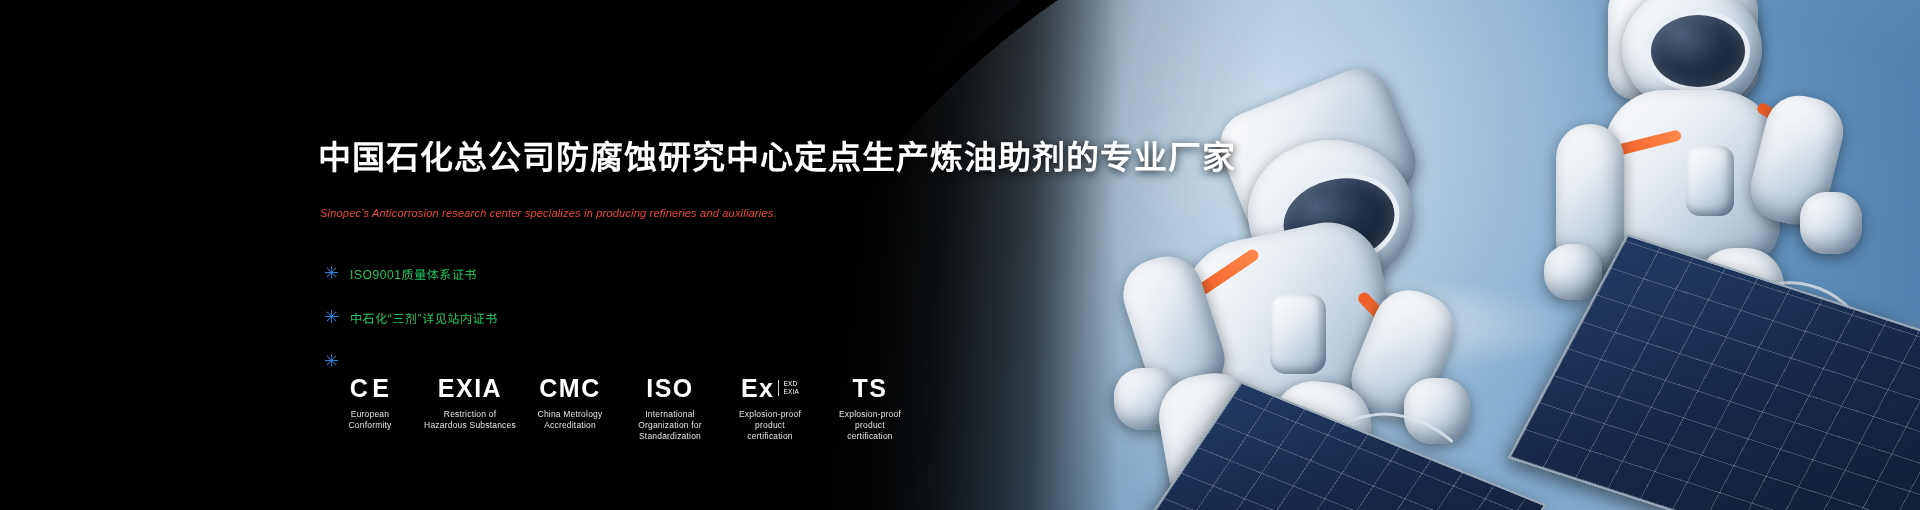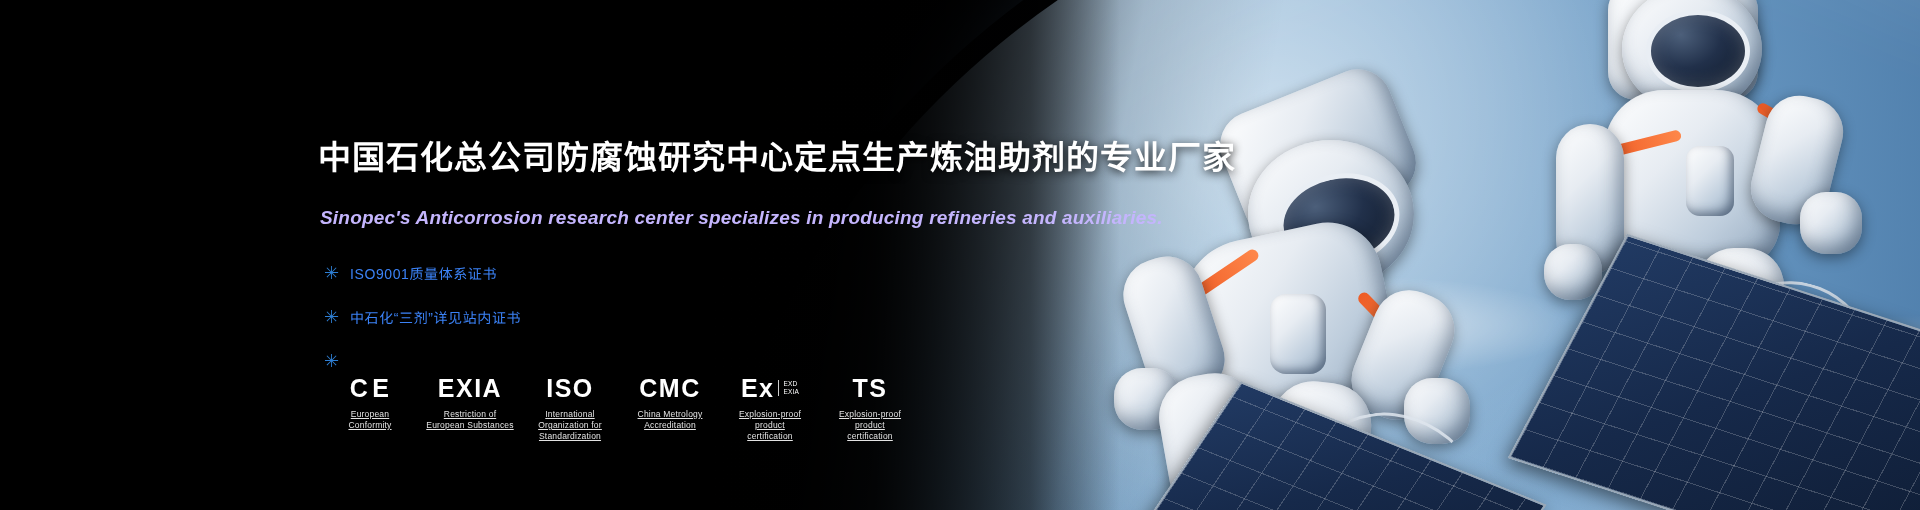--- a/index.html
+++ b/index.html
@@ -139,26 +139,25 @@
     position:absolute; top:112px; left:0;
     font-size:33px;
     font-weight:bold;
     color:#ffffff;
     letter-spacing:1px;
     white-space:nowrap;
     text-shadow:0 2px 10px rgba(0,0,0,.9);
   }
   .subtitle {
     position:absolute; top:188px; left:2px;
-    font-size:19px;
+    font-size:11px;
     font-style:italic;
-    color:#c4b5fd;
+    color:#ef4444;
     letter-spacing:.2px;
     white-space:nowrap;
-    font-weight:bold;
   }
 
   .bullets {
     position:absolute; top:240px; left:6px;
     list-style:none;
   }
   .bullet {
     display:flex;
     align-items:center;
     height:28px;
@@ -166,22 +165,22 @@
   }
   .bullet-mark {
     width:26px;
     color:#2e7fd4;
     font-size:18px;
     line-height:1;
     text-align:left;
     flex:0 0 26px;
   }
   .bullet-text {
-    color:#3b82f6;
-    font-size:14px;
+    color:#22c55e;
+    font-size:12px;
     letter-spacing:.6px;
     white-space:nowrap;
   }
 
   
   .certs {
     position:absolute;
     top:352px; left:2px;
     display:flex;
     align-items:flex-start;
@@ -202,21 +201,20 @@
     justify-content:center;
     white-space:nowrap;
   }
   .cert-mark .ce-c { margin-right:3px; }
   .cert-sub {
     margin-top:4px;
     font-size:8.5px;
     line-height:11px;
     color:#e4e4e4;
     letter-spacing:.2px;
-    text-decoration:underline;
   }
   .ex-wrap { display:flex; align-items:center; justify-content:center; }
   .ex-main { font-size:25px; font-weight:bold; }
   .ex-side {
     margin-left:4px;
     padding-left:4px;
     border-left:1px solid #cfcfcf;
     font-size:6.5px;
     font-weight:normal;
     line-height:8px;
@@ -347,34 +345,34 @@
           <span class="ce-c">C</span>
             <span>E</span>
         </div>
         <div class="cert-sub" style="white-space:pre-line;">European
 Conformity</div>
       </div>
 
       <div class="cert">
         <div class="cert-mark">EXIA</div>
         <div class="cert-sub" style="white-space:pre-line;">Restriction of
-European Substances</div>
+Hazardous Substances</div>
+      </div>
+
+      <div class="cert">
+        <div class="cert-mark">CMC</div>
+        <div class="cert-sub" style="white-space:pre-line;">China Metrology
+Accreditation</div>
       </div>
 
       <div class="cert">
         <div class="cert-mark">ISO</div>
         <div class="cert-sub" style="white-space:pre-line;">International
 Organization for
 Standardization</div>
-      </div>
-
-      <div class="cert">
-        <div class="cert-mark">CMC</div>
-        <div class="cert-sub" style="white-space:pre-line;">China Metrology
-Accreditation</div>
       </div>
 
       <div class="cert">
         <div class="cert-mark">
           <span class="ex-wrap">
             <span class="ex-main">Ex</span>
             <span class="ex-side">
               <span>EXD</span><br>
               <span>EXIA</span>
             </span>

